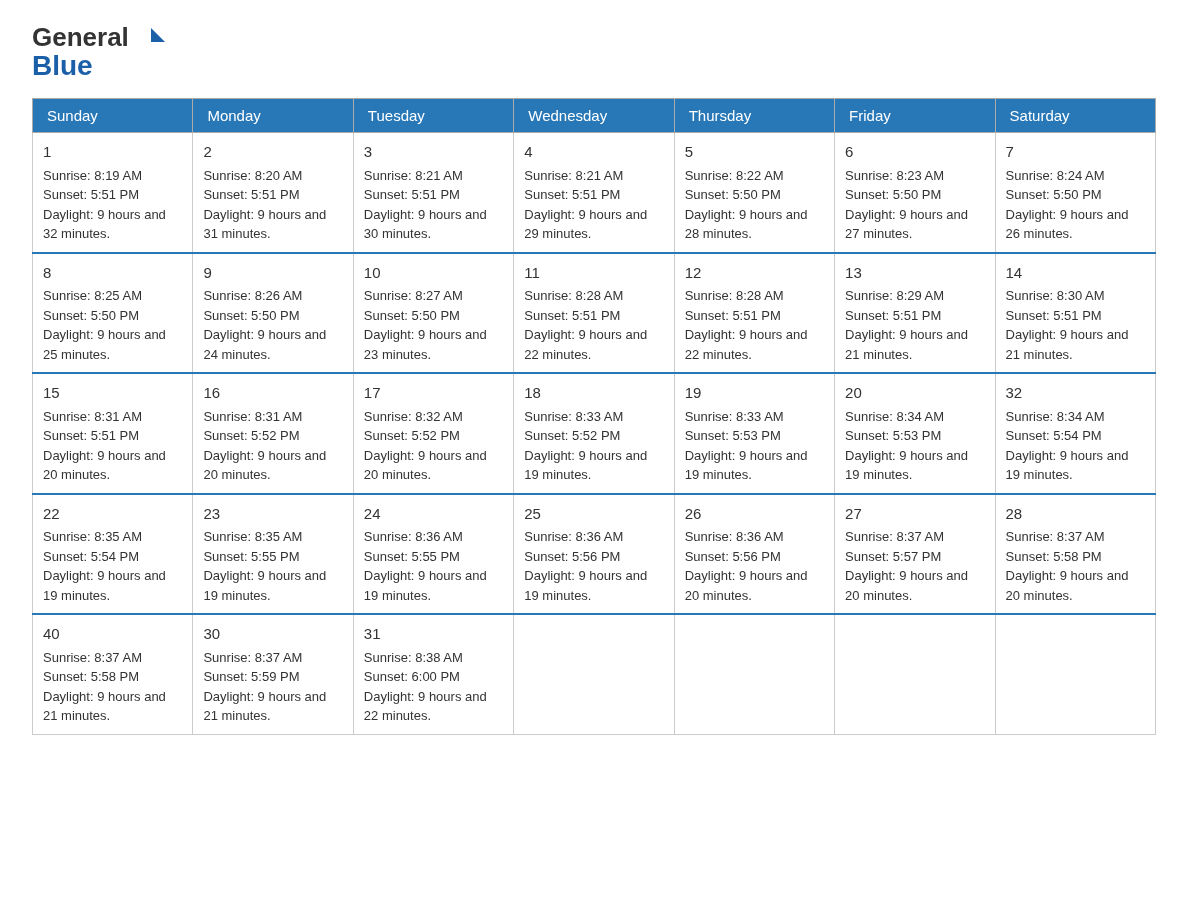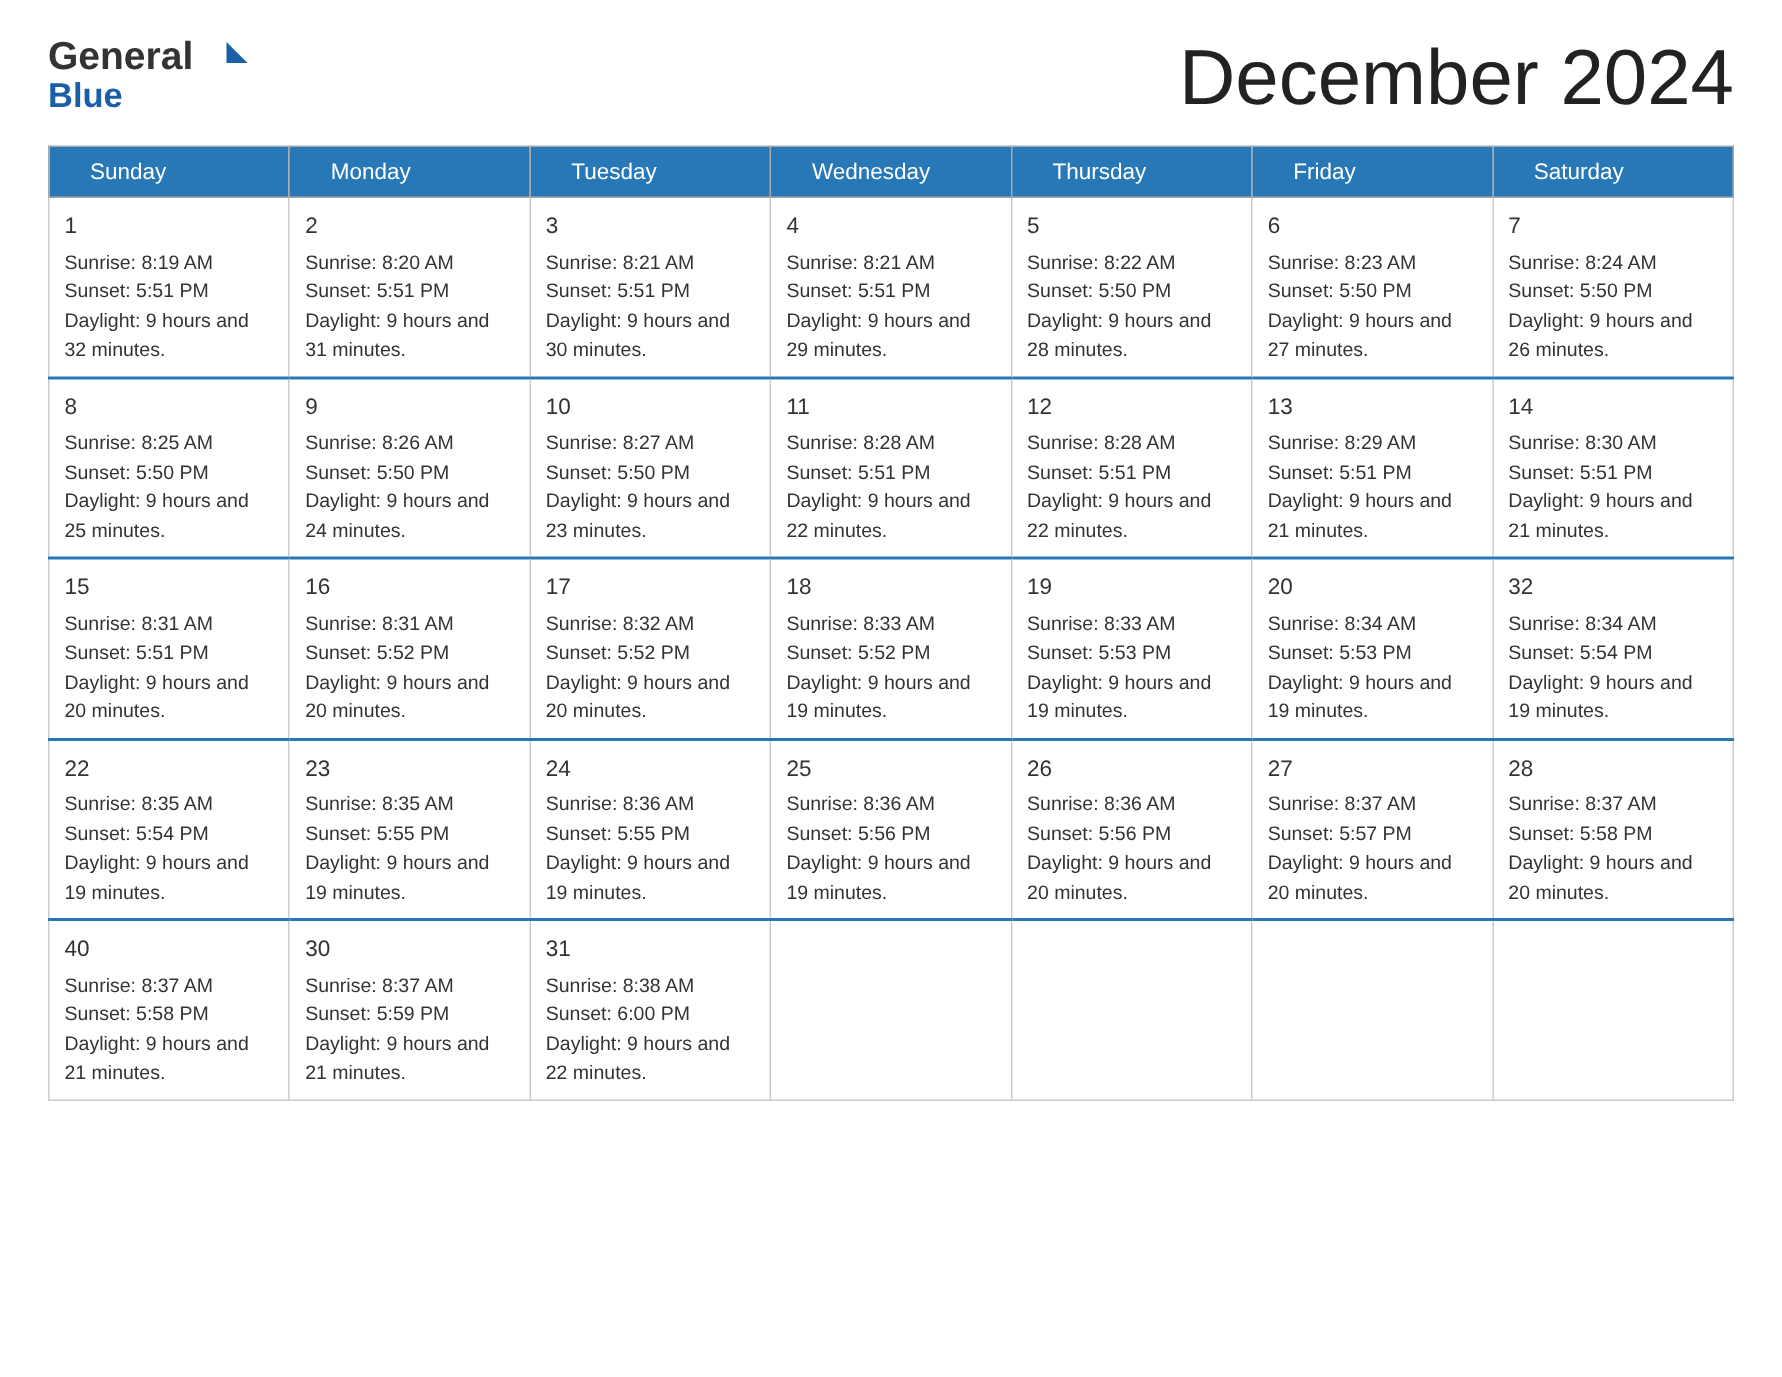--- a/index.html
+++ b/index.html
@@ -36,21 +36,21 @@
       width: 0;
       height: 0;
       border-left: 14px solid #1a5fa8;
       border-top: 14px solid transparent;
       border-bottom: 0px solid transparent;
       margin-left: 2px;
       margin-top: -4px;
     }
     .logo-blue-line {
       color: #1a5fa8;
-      font-size: 23px;
+      font-size: 28px;
       font-weight: bold;
     }
     .title-section {
       text-align: right;
     }
     .month-title {
       font-size: 52px;
       font-weight: normal;
       color: #222;
       line-height: 1.1;
@@ -63,21 +63,21 @@
     .calendar-table {
       width: 100%;
       border-collapse: collapse;
       margin-top: 16px;
     }
     .calendar-table th {
       background-color: #2878b8;
       color: #ffffff;
       font-size: 15px;
       font-weight: normal;
-      padding: 8px 27px;
+      padding: 8px 14px;
       text-align: left;
       border: 1px solid #aaa;
     }
     .calendar-table td {
       vertical-align: top;
       padding: 8px 10px;
       border: 1px solid #ccc;
       font-size: 13px;
       color: #333;
       width: 14.28%;
@@ -102,21 +102,20 @@
 
 <div class="header-row">
   <div class="logo">
     <div class="logo-text">
       <span class="logo-general">General</span>
       <span class="logo-arrow"></span>
     </div>
     <span class="logo-blue-line">Blue</span>
   </div>
   <div class="title-section">
-    <div class="month-title">December 2024</div>
   </div>
 </div>
 
 <table class="calendar-table">
   <thead>
     <tr>
     <th>Sunday</th>
         <th>Monday</th>
         <th>Tuesday</th>
         <th>Wednesday</th>

